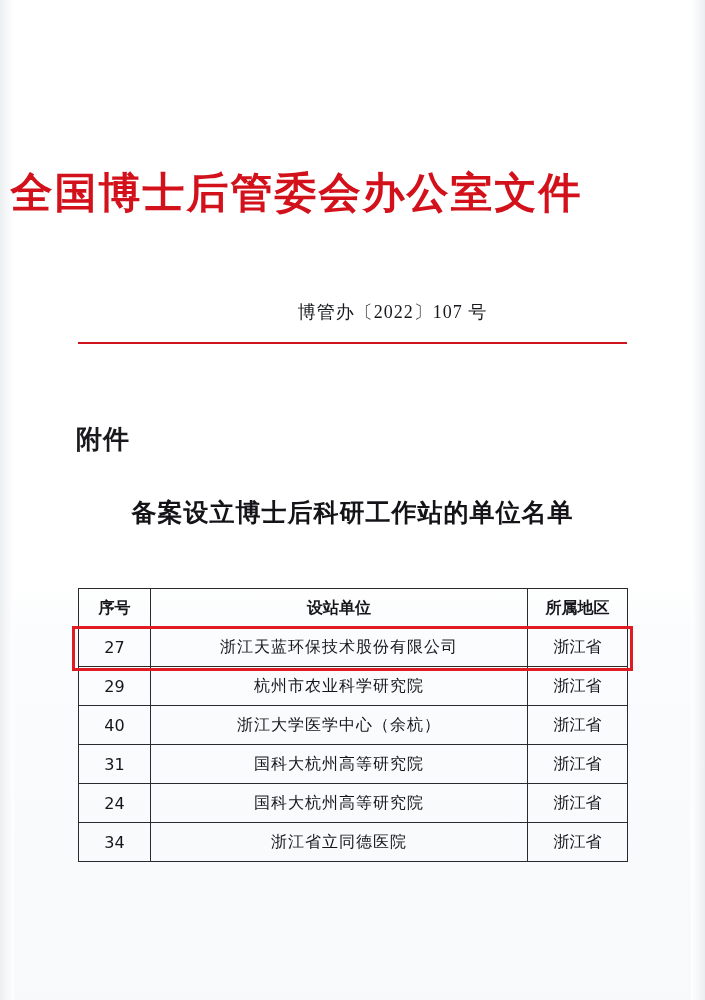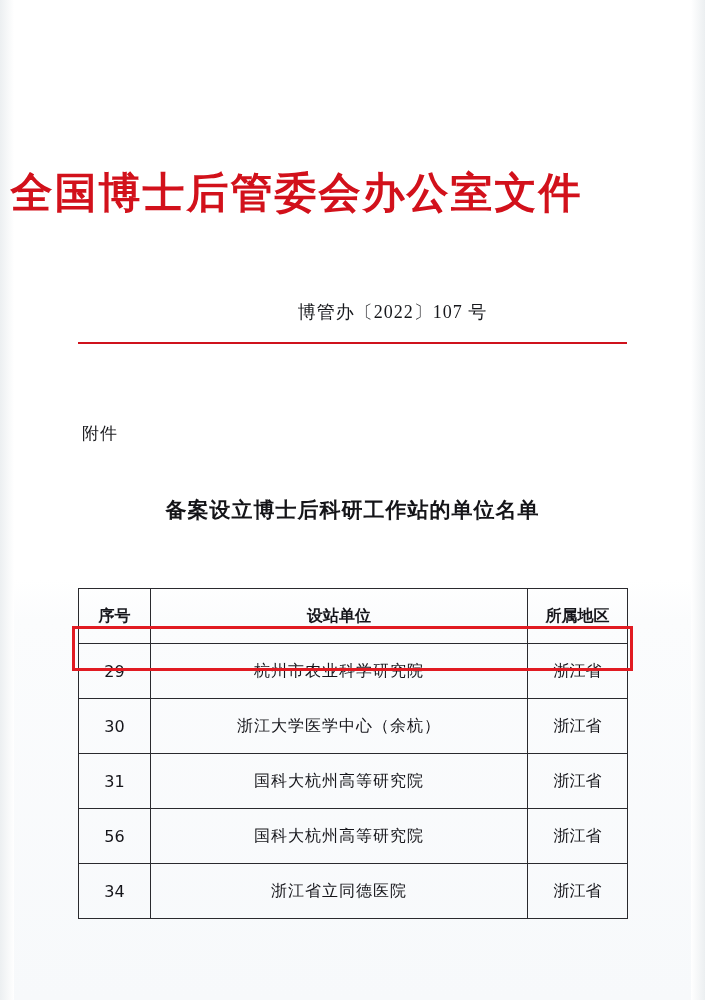--- a/index.html
+++ b/index.html
@@ -50,36 +50,36 @@
     position: absolute;
     top: 342px;
     left: 78px;
     width: 549px;
     height: 2px;
     background: #cf121c;
   }
   .attachment-label {
     position: absolute;
     top: 422px;
-    left: 82px;
-    font-family: "DejaVu Sans", sans-serif;
-    font-weight: normal;
-    font-size: 17px;
+    left: 76px;
+    font-family: "DejaVu Sans", sans-serif;
+    font-weight: bold;
+    font-size: 26px;
     color: #1a1a1e;
     letter-spacing: 1px;
   }
   .list-title {
     position: absolute;
     top: 496px;
     left: 0;
     width: 705px;
     text-align: center;
     font-family: "DejaVu Sans", sans-serif;
     font-weight: bold;
-    font-size: 21px;
+    font-size: 25px;
     color: #141418;
     letter-spacing: 1px;
   }
   .table-wrap {
     position: absolute;
     top: 588px;
     left: 78px;
     width: 549px;
   }
   table.list-table {
@@ -89,21 +89,21 @@
   }
   table.list-table td, table.list-table th {
     border: 1px solid #2a2a2e;
     height: 38px;
     text-align: center;
     vertical-align: middle;
     font-family: "DejaVu Sans", sans-serif;
     font-size: 16px;
     color: #15151a;
     font-weight: normal;
-    padding: 8px;
+    padding: 0;
   }
   table.list-table th {
     font-weight: bold;
     font-size: 16px;
   }
   col.c-idx { width: 72px; }
   col.c-unit { width: 377px; }
   col.c-region { width: 100px; }
   .unit-cell {
     letter-spacing: 1px;
@@ -162,36 +162,41 @@
       </colgroup>
       <thead>
         <tr>
           <th>序号</th>
           <th>设站单位</th>
           <th>所属地区</th>
         </tr>
       </thead>
       <tbody>
         <tr>
+          <td>27</td>
+          <td class="unit-cell">浙江天蓝环保技术股份有限公司</td>
+          <td>浙江省</td>
+        </tr>
+        <tr>
           <td>29</td>
           <td class="unit-cell">杭州市农业科学研究院</td>
           <td>浙江省</td>
         </tr>
         <tr>
-          <td>30</td>
+          <td>40</td>
           <td class="unit-cell">浙江大学医学中心（余杭）</td>
           <td>浙江省</td>
         </tr>
         <tr>
           <td>31</td>
           <td class="unit-cell">国科大杭州高等研究院</td>
           <td>浙江省</td>
         </tr>
         <tr>
-          <td>56</td>
+          <td>24</td>
           <td class="unit-cell">国科大杭州高等研究院</td>
           <td>浙江省</td>
         </tr>
         <tr>
           <td>34</td>
           <td class="unit-cell">浙江省立同德医院</td>
           <td>浙江省</td>
         </tr>
       </tbody>
     </table>

